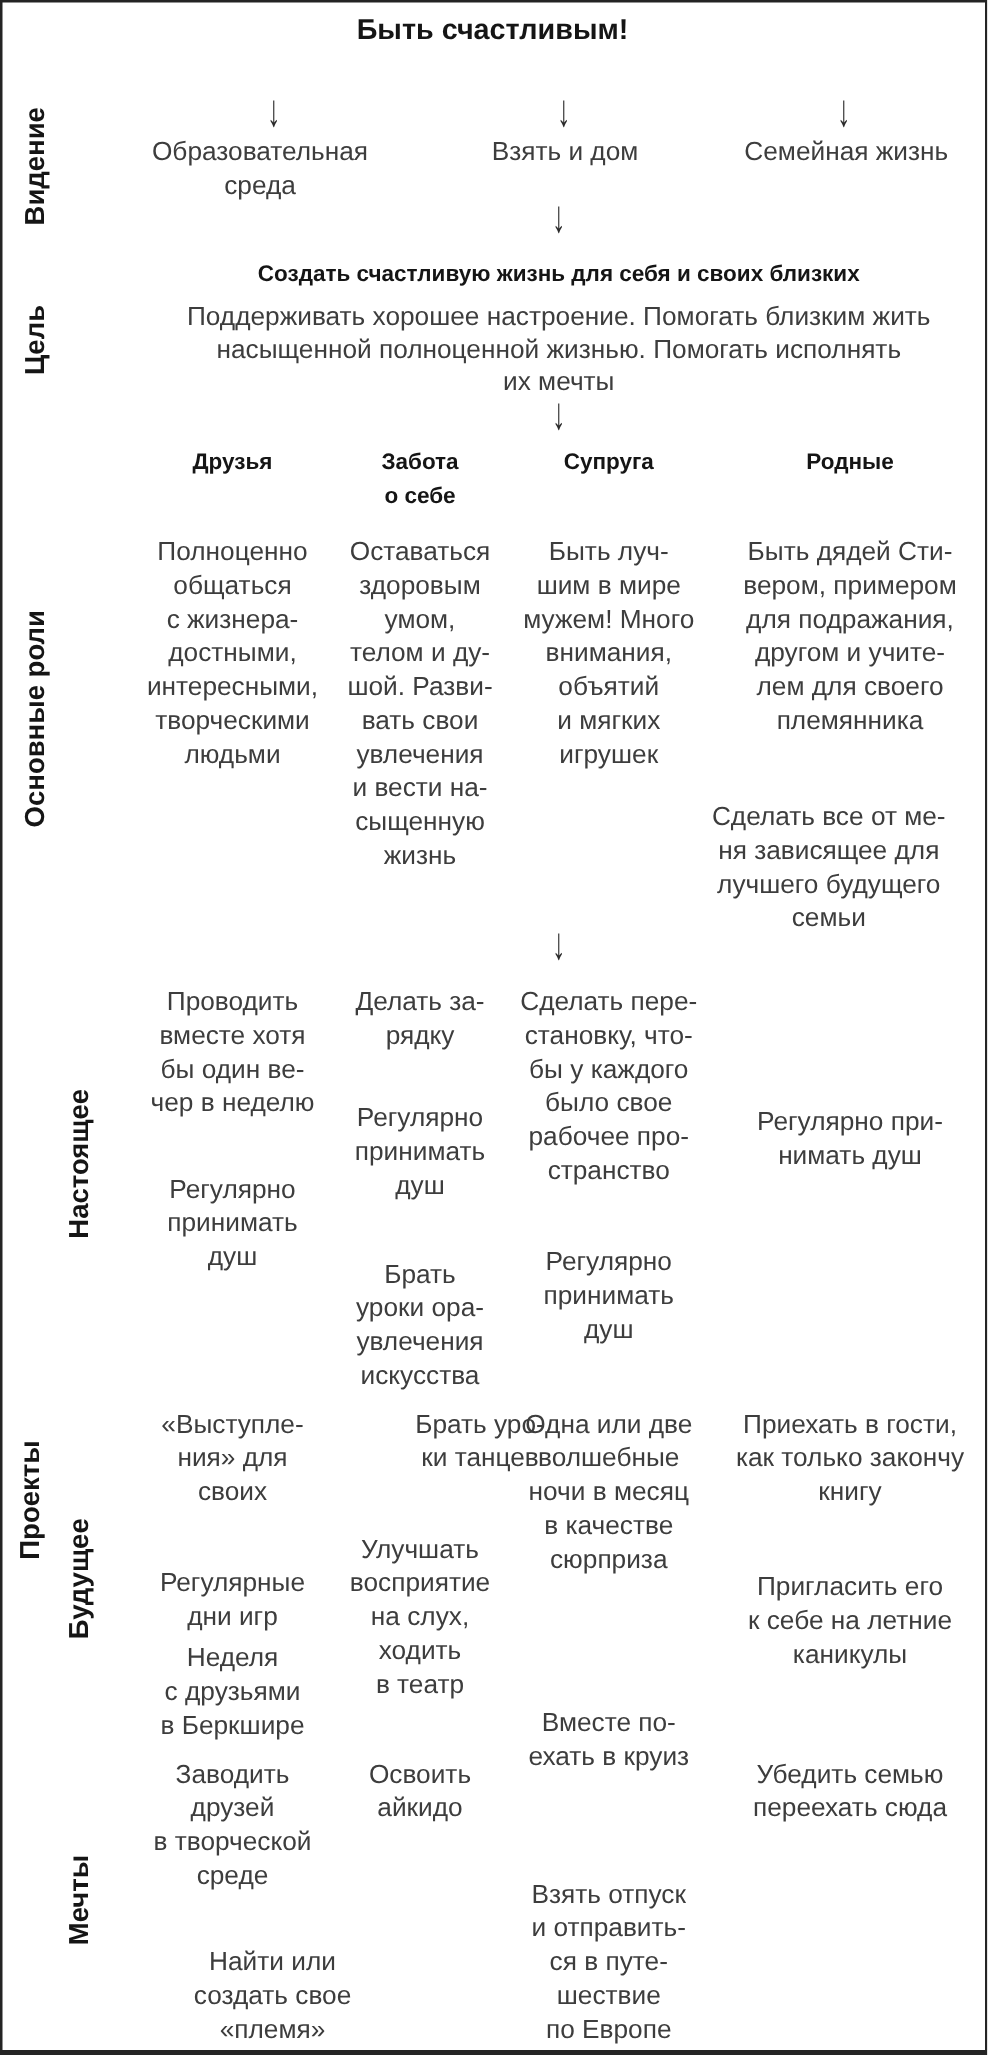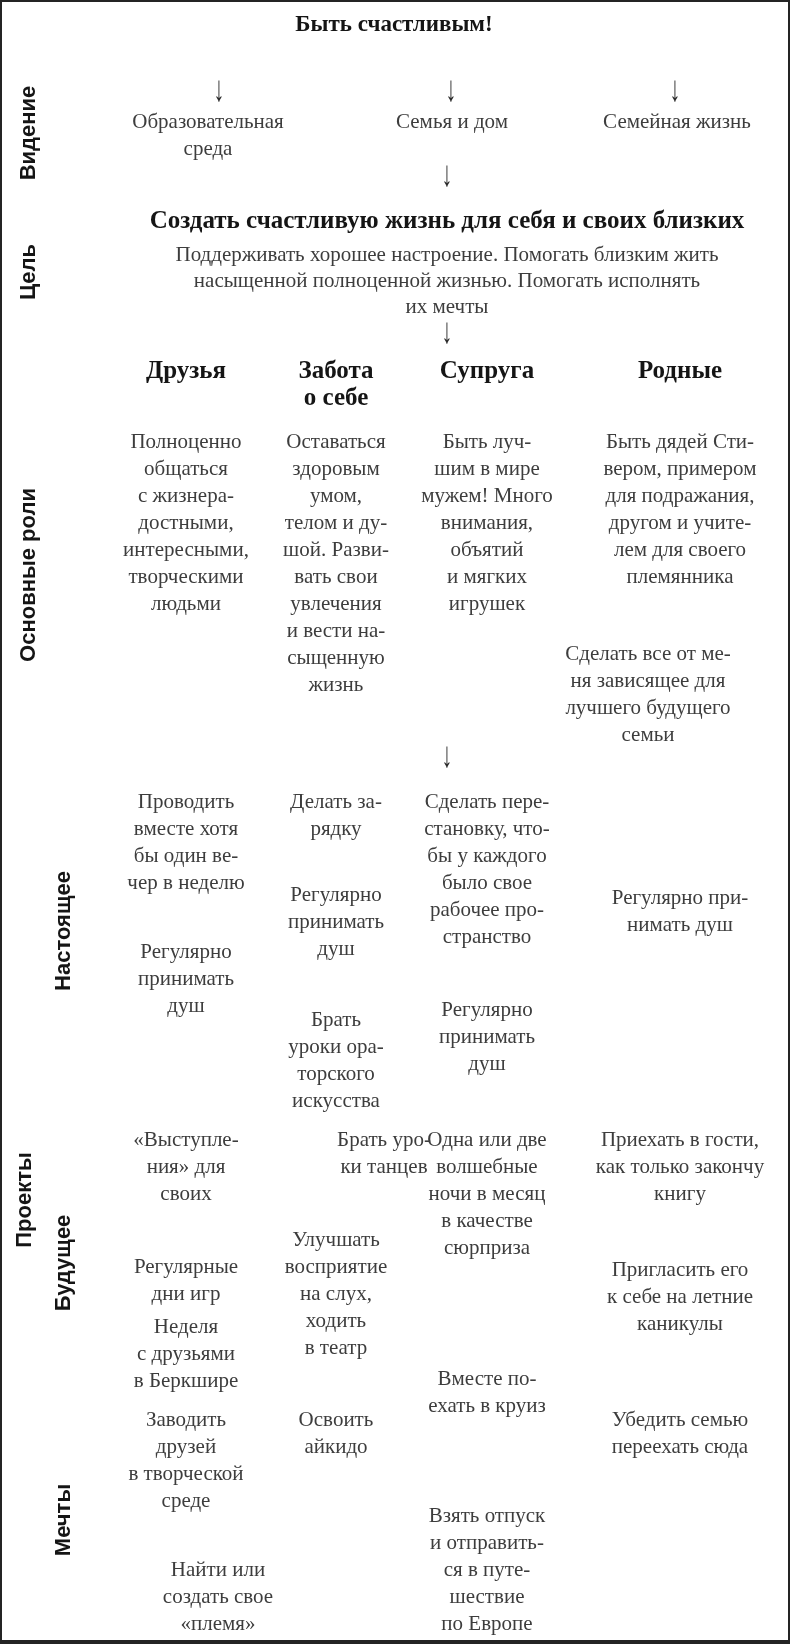--- a/index.html
+++ b/index.html
@@ -18,25 +18,24 @@
   }
   .t {
     position:absolute;
     transform:translateX(-50%);
     width:max-content;
     text-align:center;
     white-space:pre-line;
     font-size:21px;
     line-height:27px;
     color:#3d3d3d;
-    font-family:Liberation Serif, serif;
   }
   .b { font-weight:bold; color:#151515; }
   .big { font-size:23px; }
-  .hdr { font-size:25px; }
+  .hdr { font-size:18px; }
   .goalbody { line-height:26px; }
   .vlab {
     position:absolute;
     transform:translate(-50%,-50%) rotate(-90deg);
     width:max-content;
     white-space:nowrap;
     font-weight:bold;
     font-size:22px;
     color:#151515;
   }
@@ -64,21 +63,21 @@
   <div class="vlab" style="left:63px; top:1520px;">Мечты</div>
 
   <div class="t b big" style="left:394px; top:10px;">Быть счастливым!</div>
 
   <div class="arrow" style="left:219px; top:76px;">↓</div>
   <div class="arrow" style="left:451px; top:76px;">↓</div>
   <div class="arrow" style="left:675px; top:76px;">↓</div>
 
   <div class="t" style="left:208px; top:108px;">Образовательная
 среда</div>
-  <div class="t" style="left:452px; top:108px;">Семья и дом</div>
+  <div class="t" style="left:452px; top:108px;">Взять и дом</div>
   <div class="t" style="left:677px; top:108px;">Семейная жизнь</div>
 
   <div class="arrow" style="left:447px; top:161px;">↓</div>
 
   <div class="t b hdr" style="left:447px; top:206px;">Создать счастливую жизнь для себя и своих близких</div>
   <div class="t goalbody" style="left:447px; top:241px;">Поддерживать хорошее настроение. Помогать близким жить
 насыщенной полноценной жизнью. Помогать исполнять
 их мечты</div>
 
   <div class="arrow" style="left:447px; top:318px;">↓</div>
@@ -112,42 +111,42 @@
 внимания,
 объятий
 и мягких
 игрушек</div>
   <div class="t" style="left:680px; top:428px;">Быть дядей Сти-
 вером, примером
 для подражания,
 другом и учите-
 лем для своего
 племянника</div>
-  <div class="t" style="left:648px; top:640px;">Сделать все от ме-
+  <div class="t" style="left:663px; top:640px;">Сделать все от ме-
 ня зависящее для
 лучшего будущего
 семьи</div>
 
   <div class="arrow" style="left:447px; top:742px;">↓</div>
 
   <div class="t" style="left:186px; top:788px;">Проводить
 вместе хотя
 бы один ве-
 чер в неделю</div>
   <div class="t" style="left:186px; top:938px;">Регулярно
 принимать
 душ</div>
   <div class="t" style="left:336px; top:788px;">Делать за-
 рядку</div>
   <div class="t" style="left:336px; top:881px;">Регулярно
 принимать
 душ</div>
   <div class="t" style="left:336px; top:1006px;">Брать
 уроки ора-
-торского
+увлечения
 искусства</div>
   <div class="t" style="left:487px; top:788px;">Сделать пере-
 становку, что-
 бы у каждого
 было свое
 рабочее про-
 странство</div>
   <div class="t" style="left:487px; top:996px;">Регулярно
 принимать
 душ</div>

